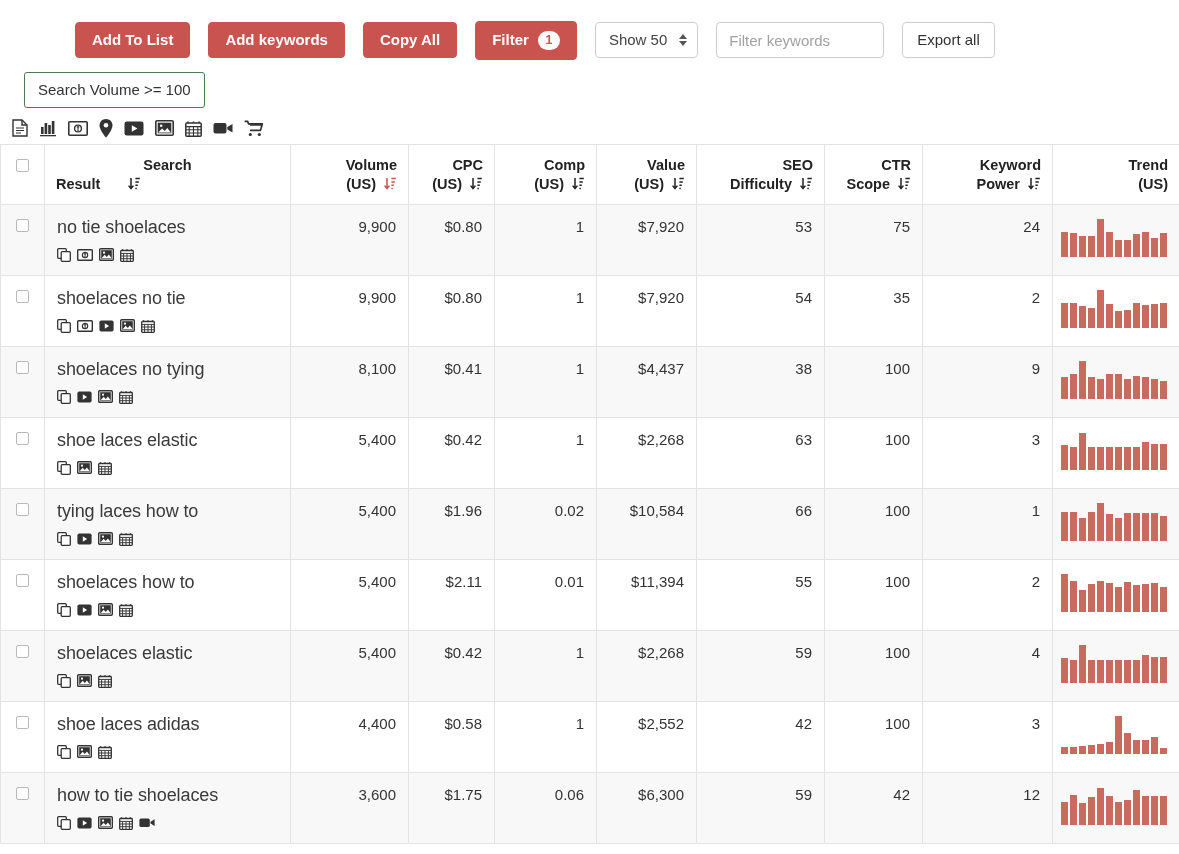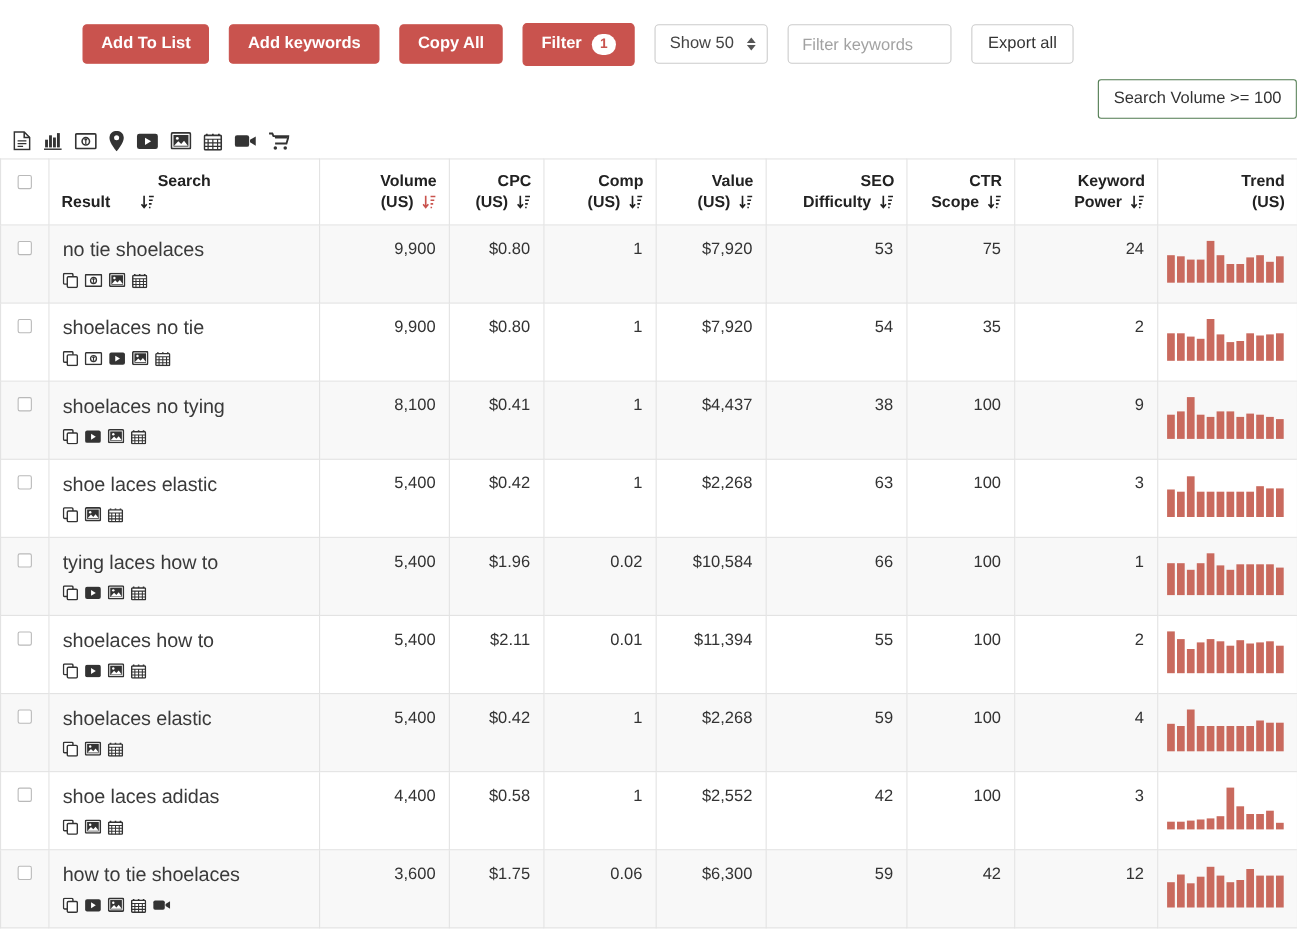--- a/index.html
+++ b/index.html
@@ -76,21 +76,21 @@
   }
   .select-box .spin i.up { border-bottom: 5px solid #555; }
   .select-box .spin i.down { border-top: 5px solid #555; }
 
   .filter-input {
     border: 1px solid #cccccc;
     border-radius: 4px;
     background: #ffffff;
     font-size: 15px;
     height: 36px;
-    width: 149px;
+    width: 168px;
     padding: 0 12px;
     color: #333;
     font-family: "Liberation Sans", sans-serif;
   }
   .filter-input::placeholder { color: #a2a2a2; }
 
   .btn-plain {
     border: 1px solid #cccccc;
     border-radius: 4px;
     background: #ffffff;
@@ -100,21 +100,21 @@
     height: 36px;
     line-height: 18px;
     cursor: pointer;
     display: inline-flex;
     align-items: center;
     gap: 6px;
     white-space: nowrap;
   }
 
   
-  .chip-row { padding: 6px 0 0 24px; height: 46px; text-align: right; }
+  .chip-row { padding: 6px 0 0 24px; height: 46px; }
   .chip {
     display: inline-block;
     border: 1px solid #4f7a4f;
     background: #ffffff;
     color: #333;
     border-radius: 3px;
     font-size: 15px;
     padding: 8px 13px;
     line-height: 18px;
     cursor: pointer;

